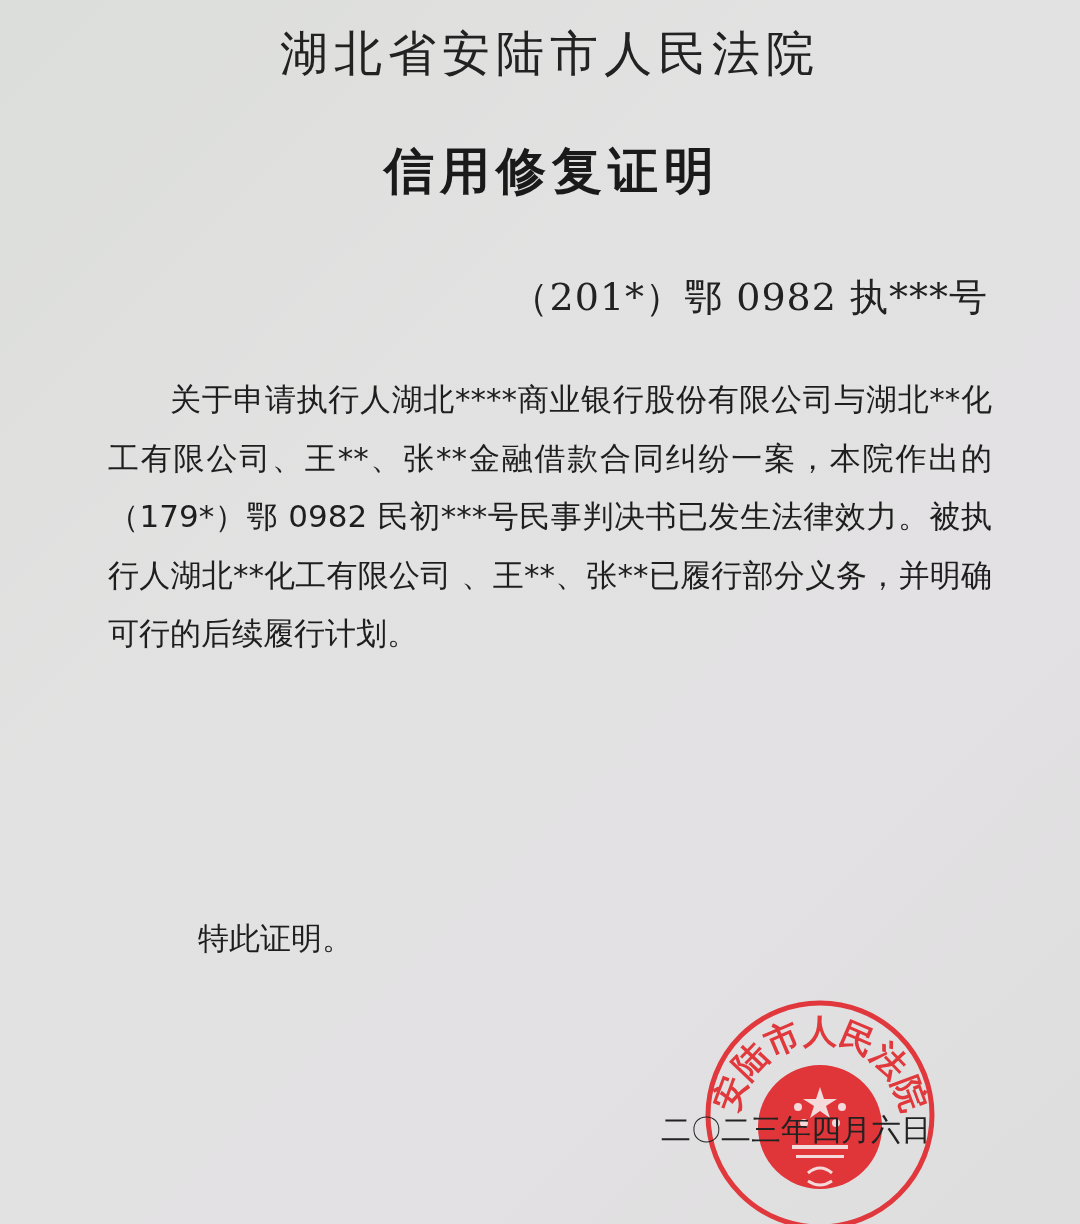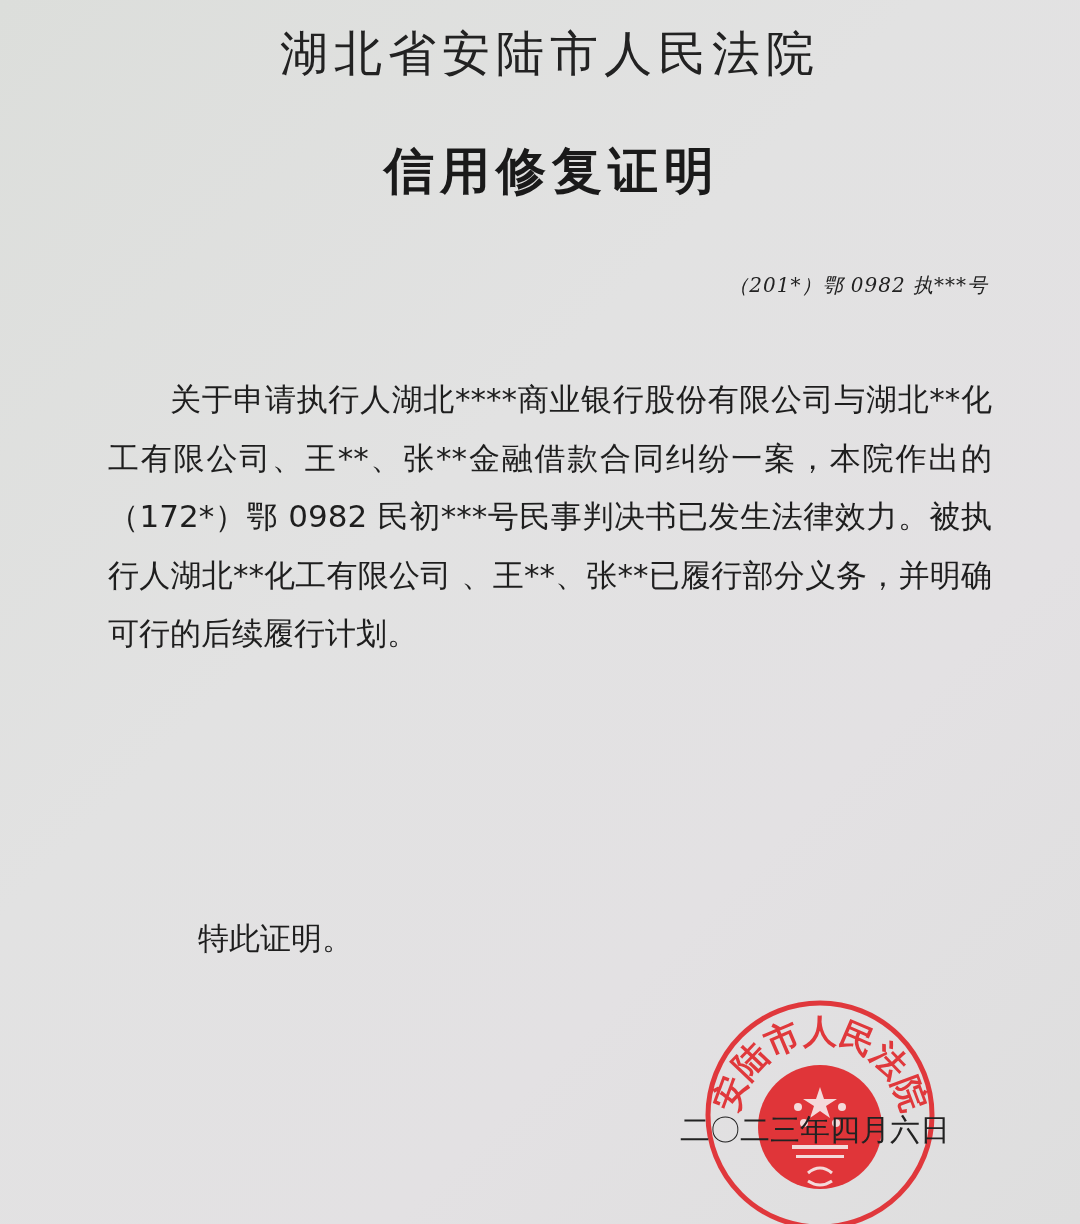--- a/index.html
+++ b/index.html
@@ -41,24 +41,23 @@
       font-size: 50px;
       letter-spacing: 6px;
       font-family: "DejaVu Sans", "Liberation Sans", sans-serif;
       font-weight: bold;
       color: #1a1a1a;
     }
     .case-number {
       position: absolute;
       top: 272px;
       right: 92px;
-      font-size: 20px;
+      font-size: 38px;
       color: #222;
       letter-spacing: 1px;
-      font-style: italic;
     }
     .body-text {
       position: absolute;
       top: 370px;
       left: 108px;
       width: 884px;
       font-size: 31px;
       line-height: 58.5px;
       color: #1e1e1e;
       text-align: justify;
@@ -81,42 +80,42 @@
       position: absolute;
       left: 700px;
       top: 995px;
       width: 240px;
       height: 240px;
       pointer-events: none;
     }
     .date {
       position: absolute;
       top: 1110px;
-      left: 680px;
+      left: 661px;
       font-size: 30px;
       font-family: "DejaVu Sans", "Liberation Sans", sans-serif;
       color: #222;
       letter-spacing: 0px;
       z-index: 2;
       text-align: right;
     }
   </style>
 </head>
 <body>
 
 <div class="page">
 
   <div class="court-name">湖北省安陆市人民法院</div>
 
   <div class="doc-title">信用修复证明</div>
 
   <div class="case-number">（201*）鄂 0982 执***号</div>
 
   <div class="body-text">
-    <p>关于申请执行人湖北****商业银行股份有限公司与湖北**化工有限公司、王**、张**金融借款合同纠纷一案，本院作出的（172*）鄂 0982 民初***号民事判决书已发生法律效力。被执行人湖北**化工有限公司 、王**、张**已履行部分义务，并明确可行的后续履行计划。</p>
+    <p>关于申请执行人湖北****商业银行股份有限公司与湖北**化工有限公司、王**、张**金融借款合同纠纷一案，本院作出的（179*）鄂 0982 民初***号民事判决书已发生法律效力。被执行人湖北**化工有限公司 、王**、张**已履行部分义务，并明确可行的后续履行计划。</p>
   </div>
 
   <div class="closing">特此证明。</div>
 
   <svg class="seal" viewBox="0 0 240 240" xmlns="http://www.w3.org/2000/svg">
     <defs>
       <path id="sealArc" d="M 38 150 A 84 84 0 1 1 202 150" fill="none"></path>
     </defs>
     <circle cx="120" cy="120" r="112" fill="none" stroke="#e0262a" stroke-width="5" opacity="0.9"></circle>
     <text font-family="DejaVu Sans, sans-serif" font-size="34" fill="#e0262a" opacity="0.9" font-weight="bold">

